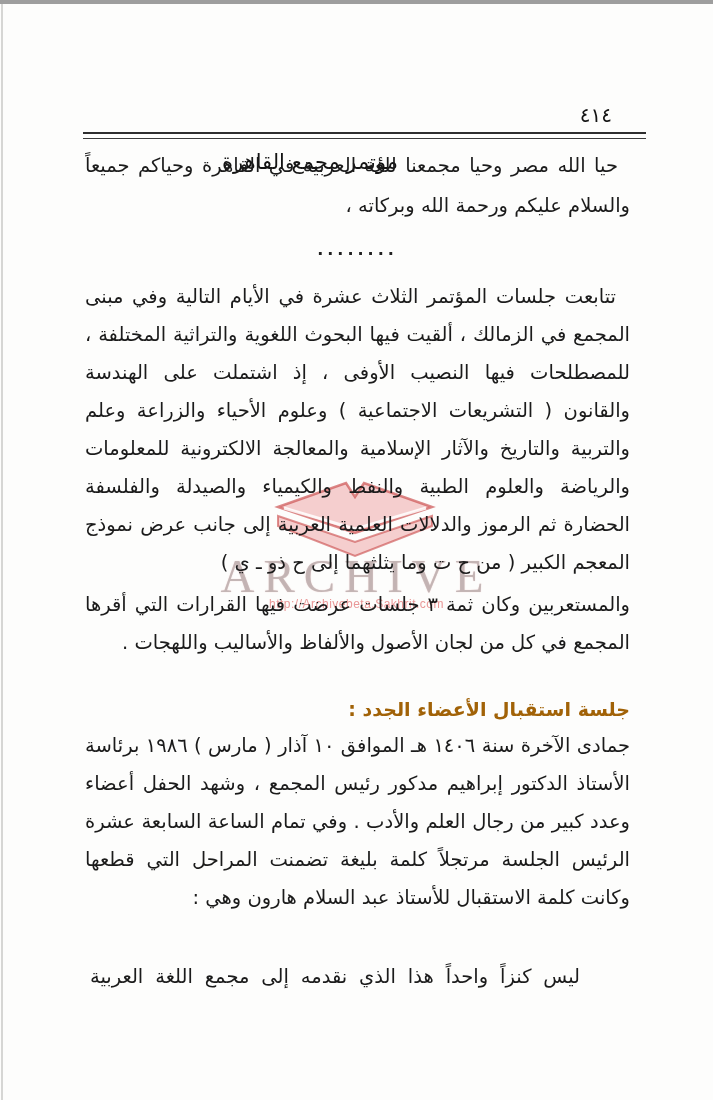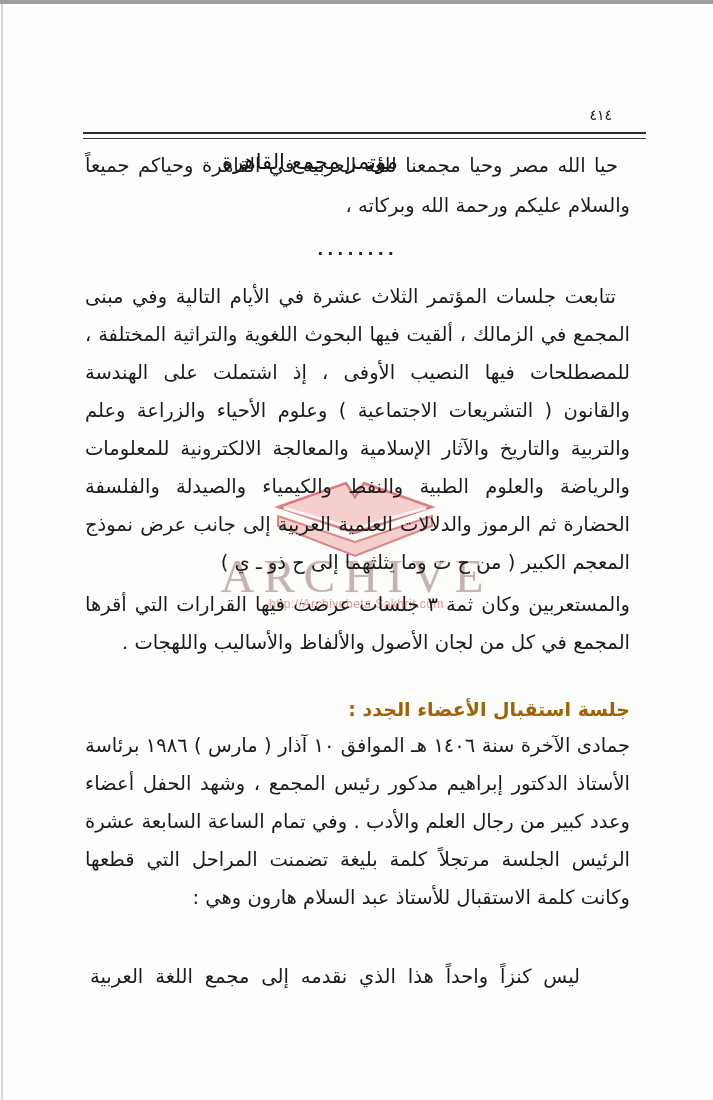--- a/index.html
+++ b/index.html
@@ -28,21 +28,21 @@
 
   
   .content { position:absolute; left:85px; top:0; width:545px; height:1100px; direction:rtl; z-index:2; }
 
   .hdr-title {
     position:absolute; top:98px; left:0; width:450px; height:32px;
     text-align:center; font-size:21px; line-height:32px; color:#141414;margin-top:48px;
   }
   .hdr-num {
     position:absolute; top:100px; right:18px; height:30px;
-    font-size:14px; line-height:30px; color:#141414;
+    font-size:20px; line-height:30px; color:#141414;
   }
   .hdr-rule {
     position:absolute; top:132px; left:-2px; right:-16px; height:4px;
     border-top:2px solid #2e2e2e; border-bottom:1px solid #3a3a3a;
   }
 
   .block { position:absolute; left:0; right:0; }
   .line {
     display:block; overflow:hidden;
     font-size:19.5px; color:#1b1b1b;

